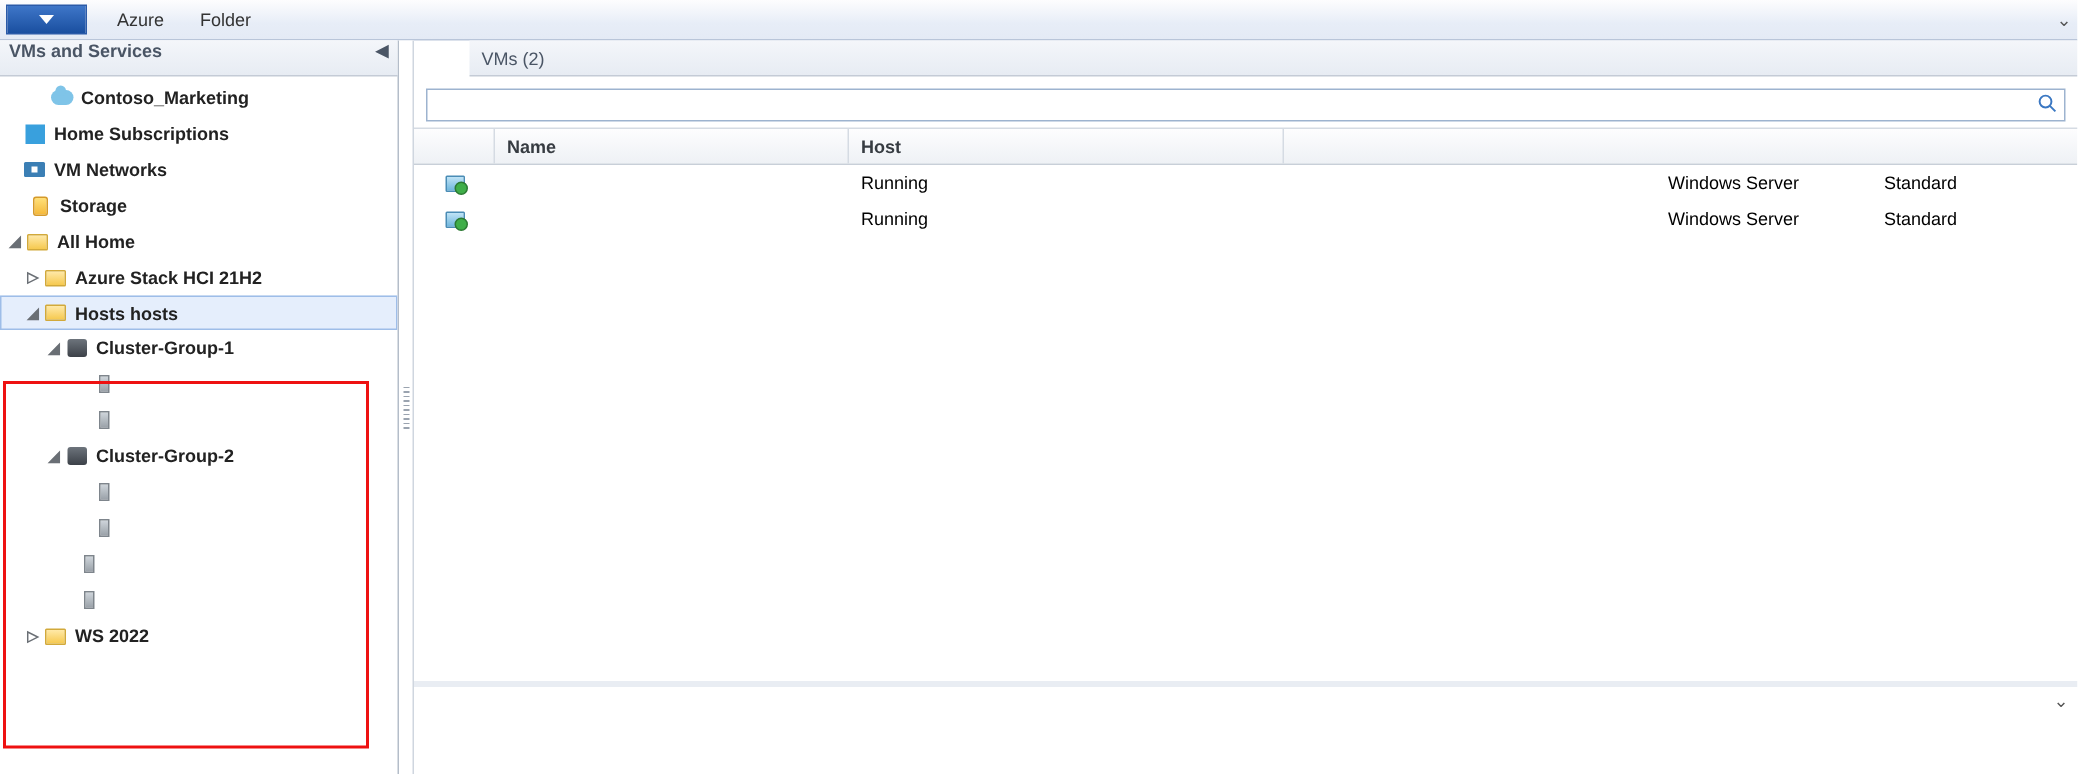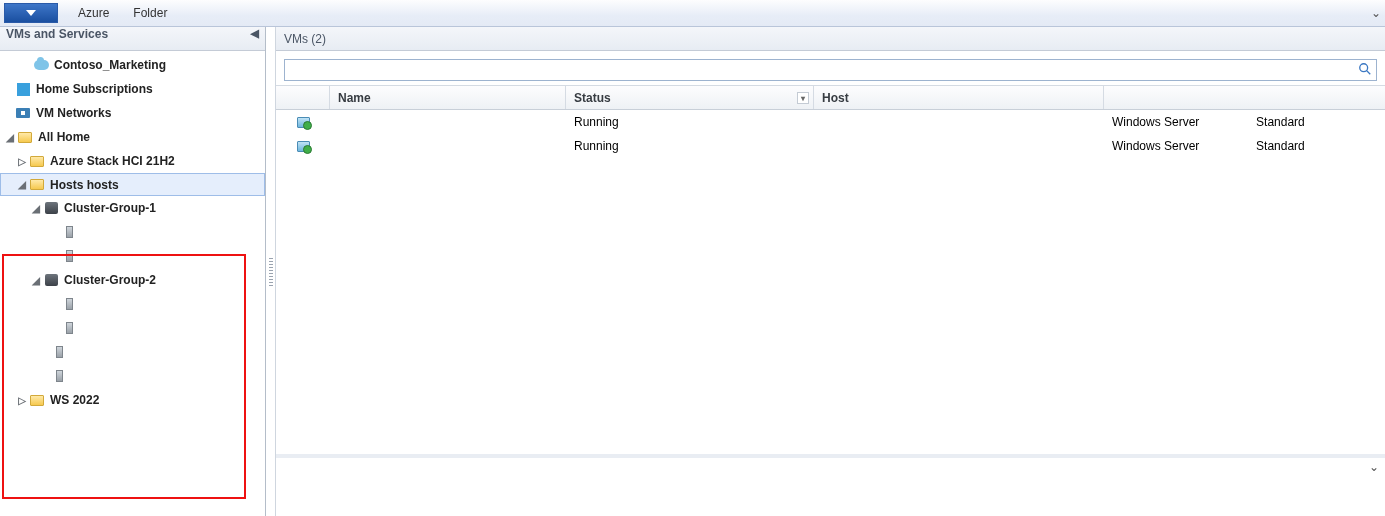--- a/index.html
+++ b/index.html
@@ -27,21 +27,21 @@
   .tree-label { padding-left:4px; color:#222; }
   .tree-item.selected { background:#e5eefc; border:1px solid #9ebde8; height:23px; }
   .redbox { position:absolute; border:2px solid #e11; pointer-events:none; }
 
   
   .splitter { width:10px; background:#fff; border-right:1px solid #cfd6df; display:flex; flex-direction:column; align-items:center; justify-content:center; }
   .splitter .grip { width:4px; height:28px; background:repeating-linear-gradient(#9aa3af,#9aa3af 1px,transparent 1px,transparent 3px); }
 
   
   .main { flex:1; display:flex; flex-direction:column; min-width:0; }
-  .main-header { height:24px; background:linear-gradient(#f4f6fa,#e7ecf3); border-bottom:1px solid #c4cbd6; display:flex; align-items:center; padding:0 8px; color:#4a5565; }
+  .main-header { height:24px; background:linear-gradient(#f4f6fa,#e7ecf3); border-bottom:1px solid #c4cbd6; display:flex; align-items:center; padding:0 8px; color:#4a5565;margin-left:37px; }
   .search-wrap { padding:8px 8px 4px 8px; }
   .search { width:100%; height:22px; border:1px solid #9db3cf; background:#fff; position:relative; }
   .search .mag { position:absolute; right:4px; top:2px; color:#3a77c2; }
 
   .grid { flex:1; overflow:auto; border-top:1px solid #d5dbe3; }
   .grid-head { display:flex; height:24px; background:linear-gradient(#fdfdfe,#eef1f5); border-bottom:1px solid #c8cfd8; position:sticky; top:0;font-weight:bold; }
   .col { border-right:1px solid #d5dbe3; display:flex; align-items:center; padding:0 8px; color:#373c42; position:relative; }
   .col .sort { margin-left:auto; font-size:9px; color:#6a6f75; }
   .col .drop { position:absolute; right:4px; top:6px; width:12px; height:12px; border:1px solid #c4cbd4; background:#fff; display:flex; align-items:center; justify-content:center; font-size:8px; color:#666; }
   .c-icon { width:54px; }
@@ -113,20 +113,27 @@
       </div>
 
       <div class="tree-item">
         <span class="tree-indent" style="width:10px"></span>
         <span class="tree-icon">
             <span class="ic-net"></span>
           </span>
         <span class="tree-label">VM Networks</span>
       </div>
 
+      <div class="tree-item">
+        <span class="tree-indent" style="width:14px"></span>
+        <span class="tree-icon">
+            <span class="ic-storage"></span>
+          </span>
+        <span class="tree-label">Storage</span>
+      </div>
 
       <div class="tree-item">
         <span class="twisty">◢</span>
         <span class="tree-icon">
             <span class="ic-folder"></span>
           </span>
         <span class="tree-label">All Home</span>
       </div>
 
       <div class="tree-item">
@@ -234,25 +241,20 @@
         </span>
       </div>
     </div>
 
     <div class="grid">
       <div class="grid-head">
         <div class="col c-icon"></div>
         <div class="col c-name">
             <span>Name</span>
           </div>
-        <div class="col c-status">
-          <span>Status</span>
-          <span class="sort">▲</span>
-          <span class="drop">▾</span>
-        </div>
         <div class="col c-host">
             <span>Host</span>
           </div>
       </div>
 
       <div class="row">
         <div class="cell c-icon">
             <span class="ic-vm"></span>
           </div>
         <div class="cell c-name"></div>

